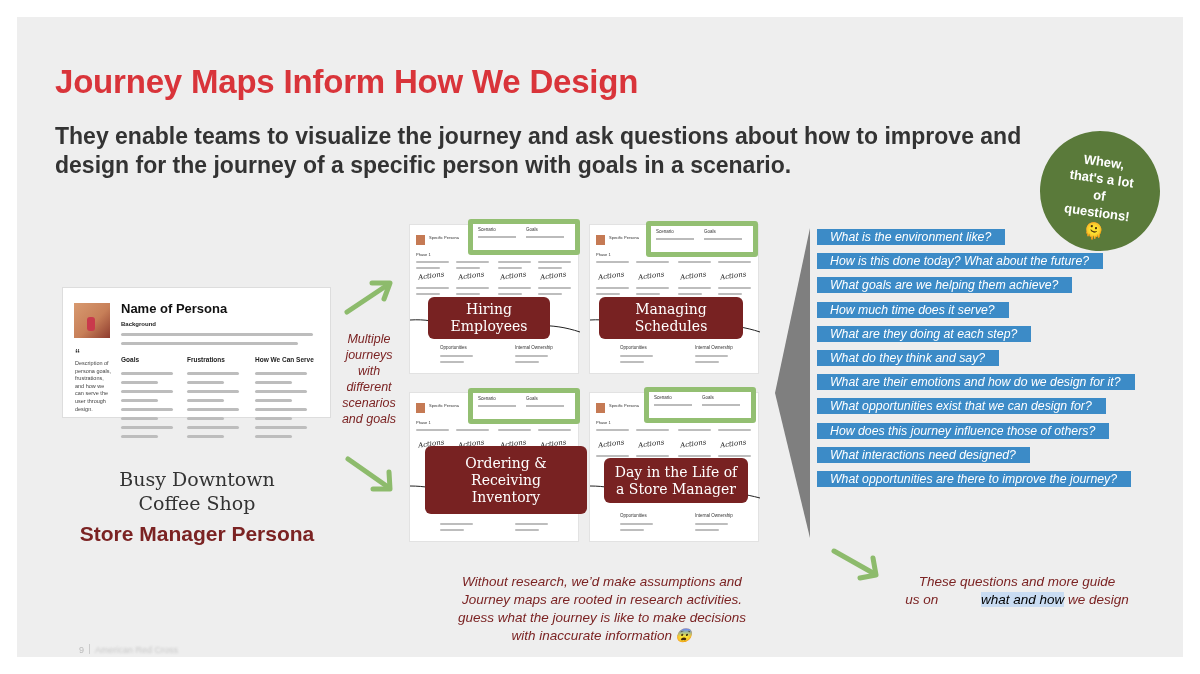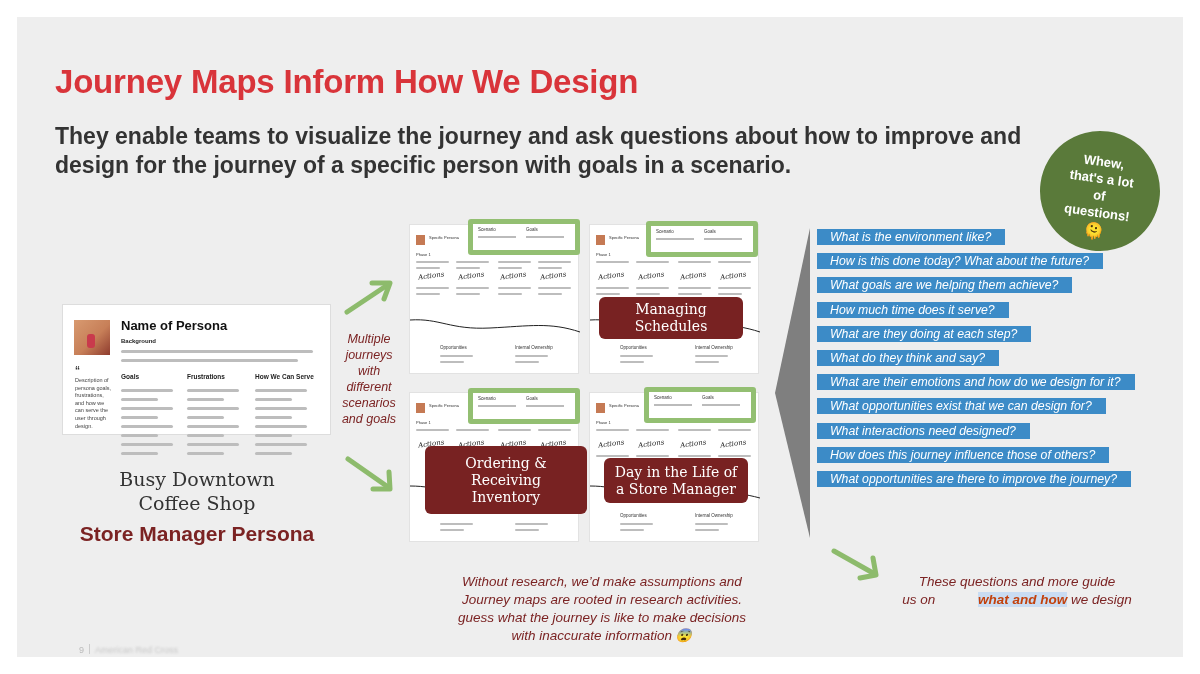--- a/index.html
+++ b/index.html
@@ -5,21 +5,21 @@
   * { box-sizing: border-box; margin: 0; padding: 0; }
   html, body { width: 1200px; height: 674px; overflow: hidden; background: #ffffff; }
   body { font-family: "Liberation Sans", sans-serif; position: relative; }
   .slide { position: absolute; left: 17px; top: 17px; width: 1166px; height: 640px; background: #eeeeee; }
   .title { position: absolute; left: 38px; top: 46px; font-size: 33px; font-weight: bold; color: #d9343a; letter-spacing: -0.2px; }
   .subtitle { position: absolute; left: 38px; top: 105px; width: 980px; font-size: 23px; line-height: 29px; font-weight: bold; color: #333333; }
   .badge { position: absolute; left: 1023px; top: 114px; width: 120px; height: 120px; border-radius: 50%; background: #5a7a3a; color: #fff; font-weight: bold; font-size: 13px; line-height: 17px; text-align: center; padding-top: 22px; transform: rotate(8deg); }
   .badge .emoji { font-size: 16px; display: block; margin-top: 2px; }
 
   
-  .persona { position: absolute; left: 45px; top: 287px; width: 269px; height: 131px; background: #fff; border: 1px solid #dddddd; }
+  .persona { position: absolute; left: 45px; top: 270px; width: 269px; height: 131px; background: #fff; border: 1px solid #dddddd; }
   .persona .avatar { position: absolute; left: 11px; top: 15px; width: 36px; height: 35px; background: linear-gradient(135deg,#d89a70 0%,#c77f58 55%,#8e3b2e 100%); }
   .persona .avatar::after { content:""; position:absolute; left:13px; top:14px; width:8px; height:14px; background:#c93a4c; border-radius:3px; }
   .persona .pname { position: absolute; left: 58px; top: 13px; font-size: 13px; font-weight: bold; color: #111; }
   .persona .pbg { position: absolute; left: 58px; top: 33px; font-size: 6px; font-weight: bold; color: #222; }
   .line { position: absolute; height: 3px; background: #bdbdbd; border-radius: 2px; }
   .persona .quote { position: absolute; left: 12px; top: 60px; font-size: 10px; font-weight: bold; color:#333; }
   .persona .desc { position: absolute; left: 12px; top: 72px; width: 38px; font-size: 5.5px; line-height: 7.6px; color: #444; }
   .persona .col-h { position: absolute; top: 68px; font-size: 6.5px; font-weight: bold; color: #222; }
 
   .persona-caption { position: absolute; left: 45px; top: 450px; width: 270px; text-align: center; font-family: "DejaVu Serif", "Liberation Serif", serif; font-size: 19px; line-height: 24px; color: #333; }
@@ -41,21 +41,21 @@
   .jm-label { position: absolute; background: #782222; color: #fff; border-radius: 6px; font-family: "DejaVu Serif", "Liberation Serif", serif; font-size: 14px; line-height: 17px; text-align: center; display: flex; align-items: center; justify-content: center; }
 
   .research { position: absolute; left: 400px; top: 556px; width: 370px; text-align: center; font-size: 13.5px; line-height: 18px; font-style: italic; color: #7b2323; }
 
   .wedge { position: absolute; left: 758px; top: 211px; }
 
   .qs { position: absolute; left: 800px; top: 212px; }
   .q { display: block; height: 16px; margin-bottom: 8.2px; background: #3c8bc7; color: #fff; font-size: 12.3px; line-height: 16px; font-style: italic; padding-left: 13px; padding-right: 14px; white-space: nowrap; width: max-content; }
 
   .guide { position: absolute; left: 870px; top: 556px; width: 260px; text-align: center; font-size: 13.5px; line-height: 18px; font-style: italic; color: #7b2323; }
-  .guide .hl { background: #c9dcf2; color: #c2410c; font-weight: bold; margin-left: 39px; }
+  .guide .hl { background: #c9dcf2; color: #000000; font-weight: normal; margin-left: 39px; }
 
   .footer { position: absolute; left: 62px; top: 627px; font-size: 9px; color: #bbbbbb; }
   .footer .sep { display:inline-block; width:1px; height:10px; background:#ccc; margin: 0 5px; vertical-align: -1px; }
   .footer .org { filter: blur(1.2px); color:#c8c8c8; }
   svg { position: absolute; overflow: visible; }
 </style>
 </head>
 <body>
 
 <div class="slide">
@@ -159,20 +159,26 @@
       <div class="line" style="left:105px;top:130px;width:33px;height:1.5px"></div>
     <div class="line" style="left:30px;top:136px;width:24px;height:1.5px"></div>
       <div class="line" style="left:105px;top:136px;width:24px;height:1.5px"></div>
   </div>
   <div class="green" style="left:451px;top:202px;width:112px;height:36px;">
     <div class="lbl" style="left:5px">Scenario</div>
     <div class="lbl" style="left:53px">Goals</div>
     <div class="gl" style="left:5px;width:38px"></div>
       <div class="gl" style="left:53px;width:38px"></div>
   </div>
+  <div class="jm-label" style="left:411px;top:280px;width:122px;height:42px;">
+    <div>
+        <div>Hiring</div>
+        <div>Employees</div>
+      </div>
+  </div>
 
   <div class="jm" style="left:572px;top:207px;">
     <div class="jav"></div>
     <div class="sp">Specific Persona</div>
     <div class="ph" style="left:6px">Phase 1</div>
     <div class="act" style="left:8px">Actions</div>
     <div class="act" style="left:48px">Actions</div>
     <div class="act" style="left:90px">Actions</div>
     <div class="act" style="left:130px">Actions</div>
     <div class="line" style="left:6px;top:36px;width:33px;height:1.5px"></div>
@@ -296,22 +302,22 @@
 
   <div class="qs">
     <div class="q">What is the environment like?</div>
     <div class="q">How is this done today? What about the future?</div>
     <div class="q">What goals are we helping them achieve?</div>
     <div class="q">How much time does it serve?</div>
     <div class="q">What are they doing at each step?</div>
     <div class="q">What do they think and say?</div>
     <div class="q">What are their emotions and how do we design for it?</div>
     <div class="q">What opportunities exist that we can design for?</div>
+    <div class="q">How does this journey influence those of others?</div>
     <div class="q">What interactions need designed?</div>
-    <div class="q">How does this journey influence those of others?</div>
     <div class="q">What opportunities are there to improve the journey?</div>
   </div>
 
   <svg style="left:812px;top:529px;" width="60" height="40">
     <line x1="5" y1="5" x2="44" y2="27" stroke="#8dbb6c" stroke-width="5" stroke-linecap="round"></line>
     <polyline points="44,12 47,29 31,32" fill="none" stroke="#8dbb6c" stroke-width="5" stroke-linecap="round" stroke-linejoin="round"></polyline>
   </svg>
 
   <div class="guide">
     <div>These questions and more guide</div>

